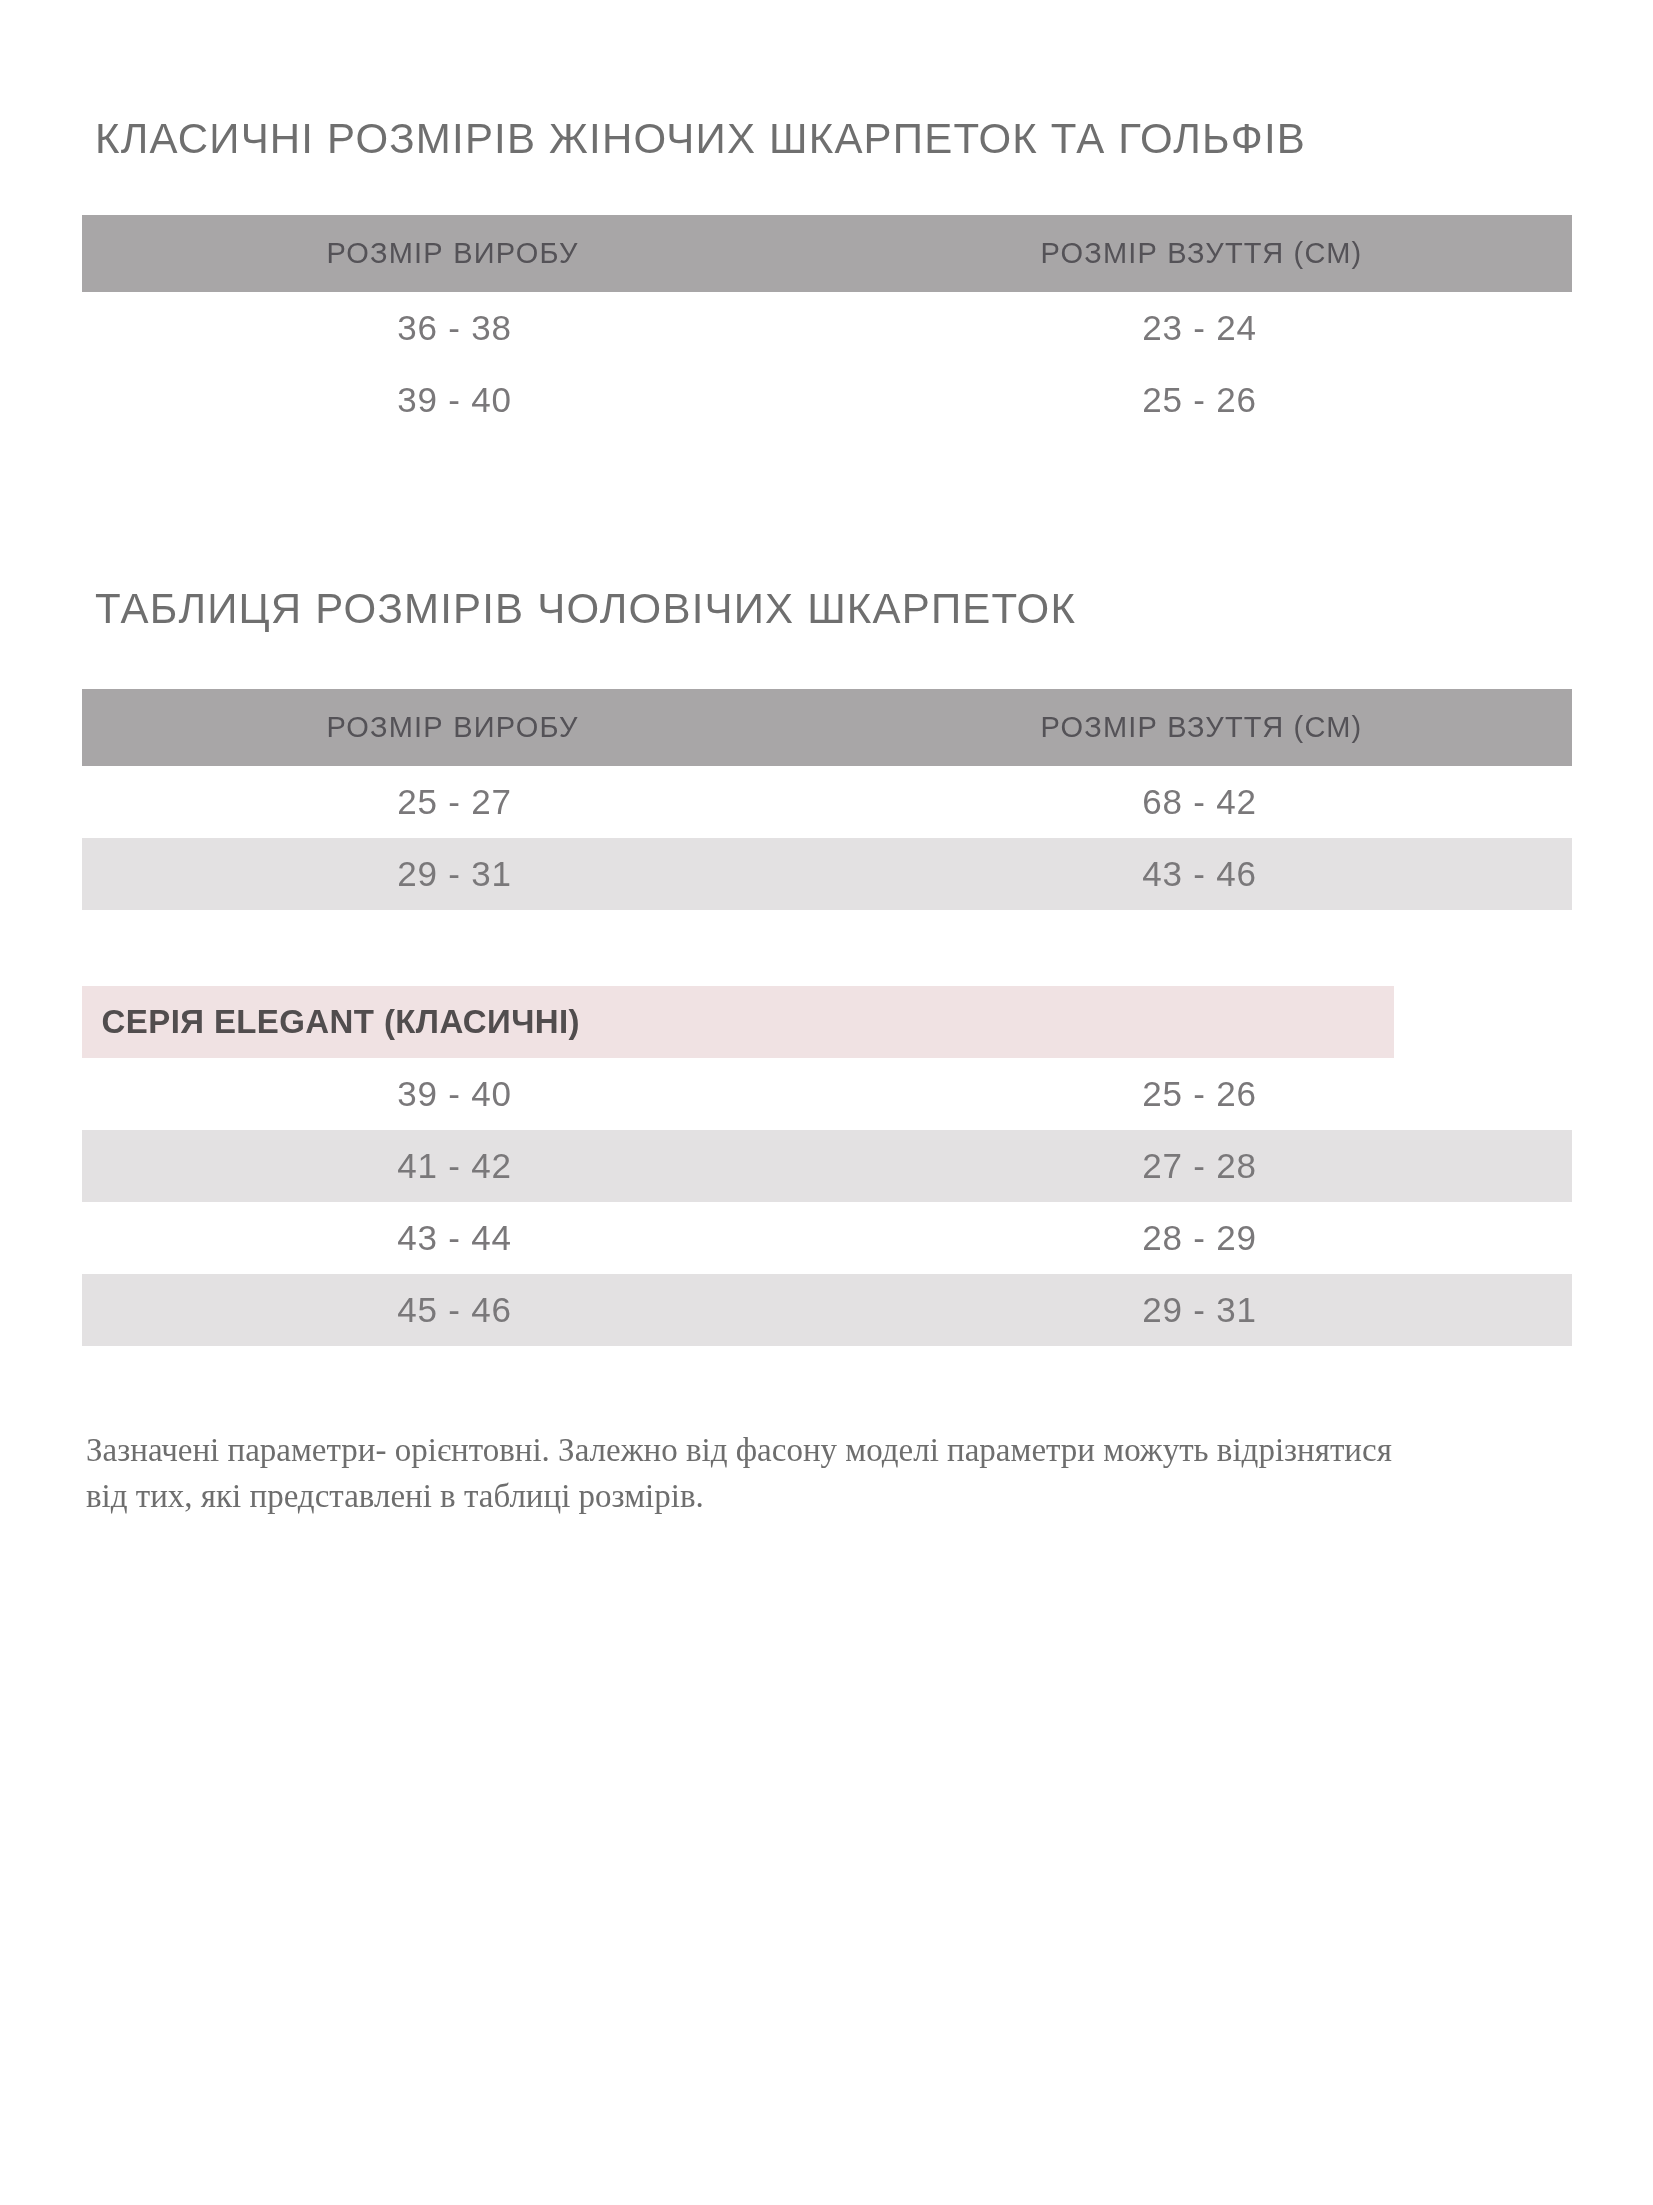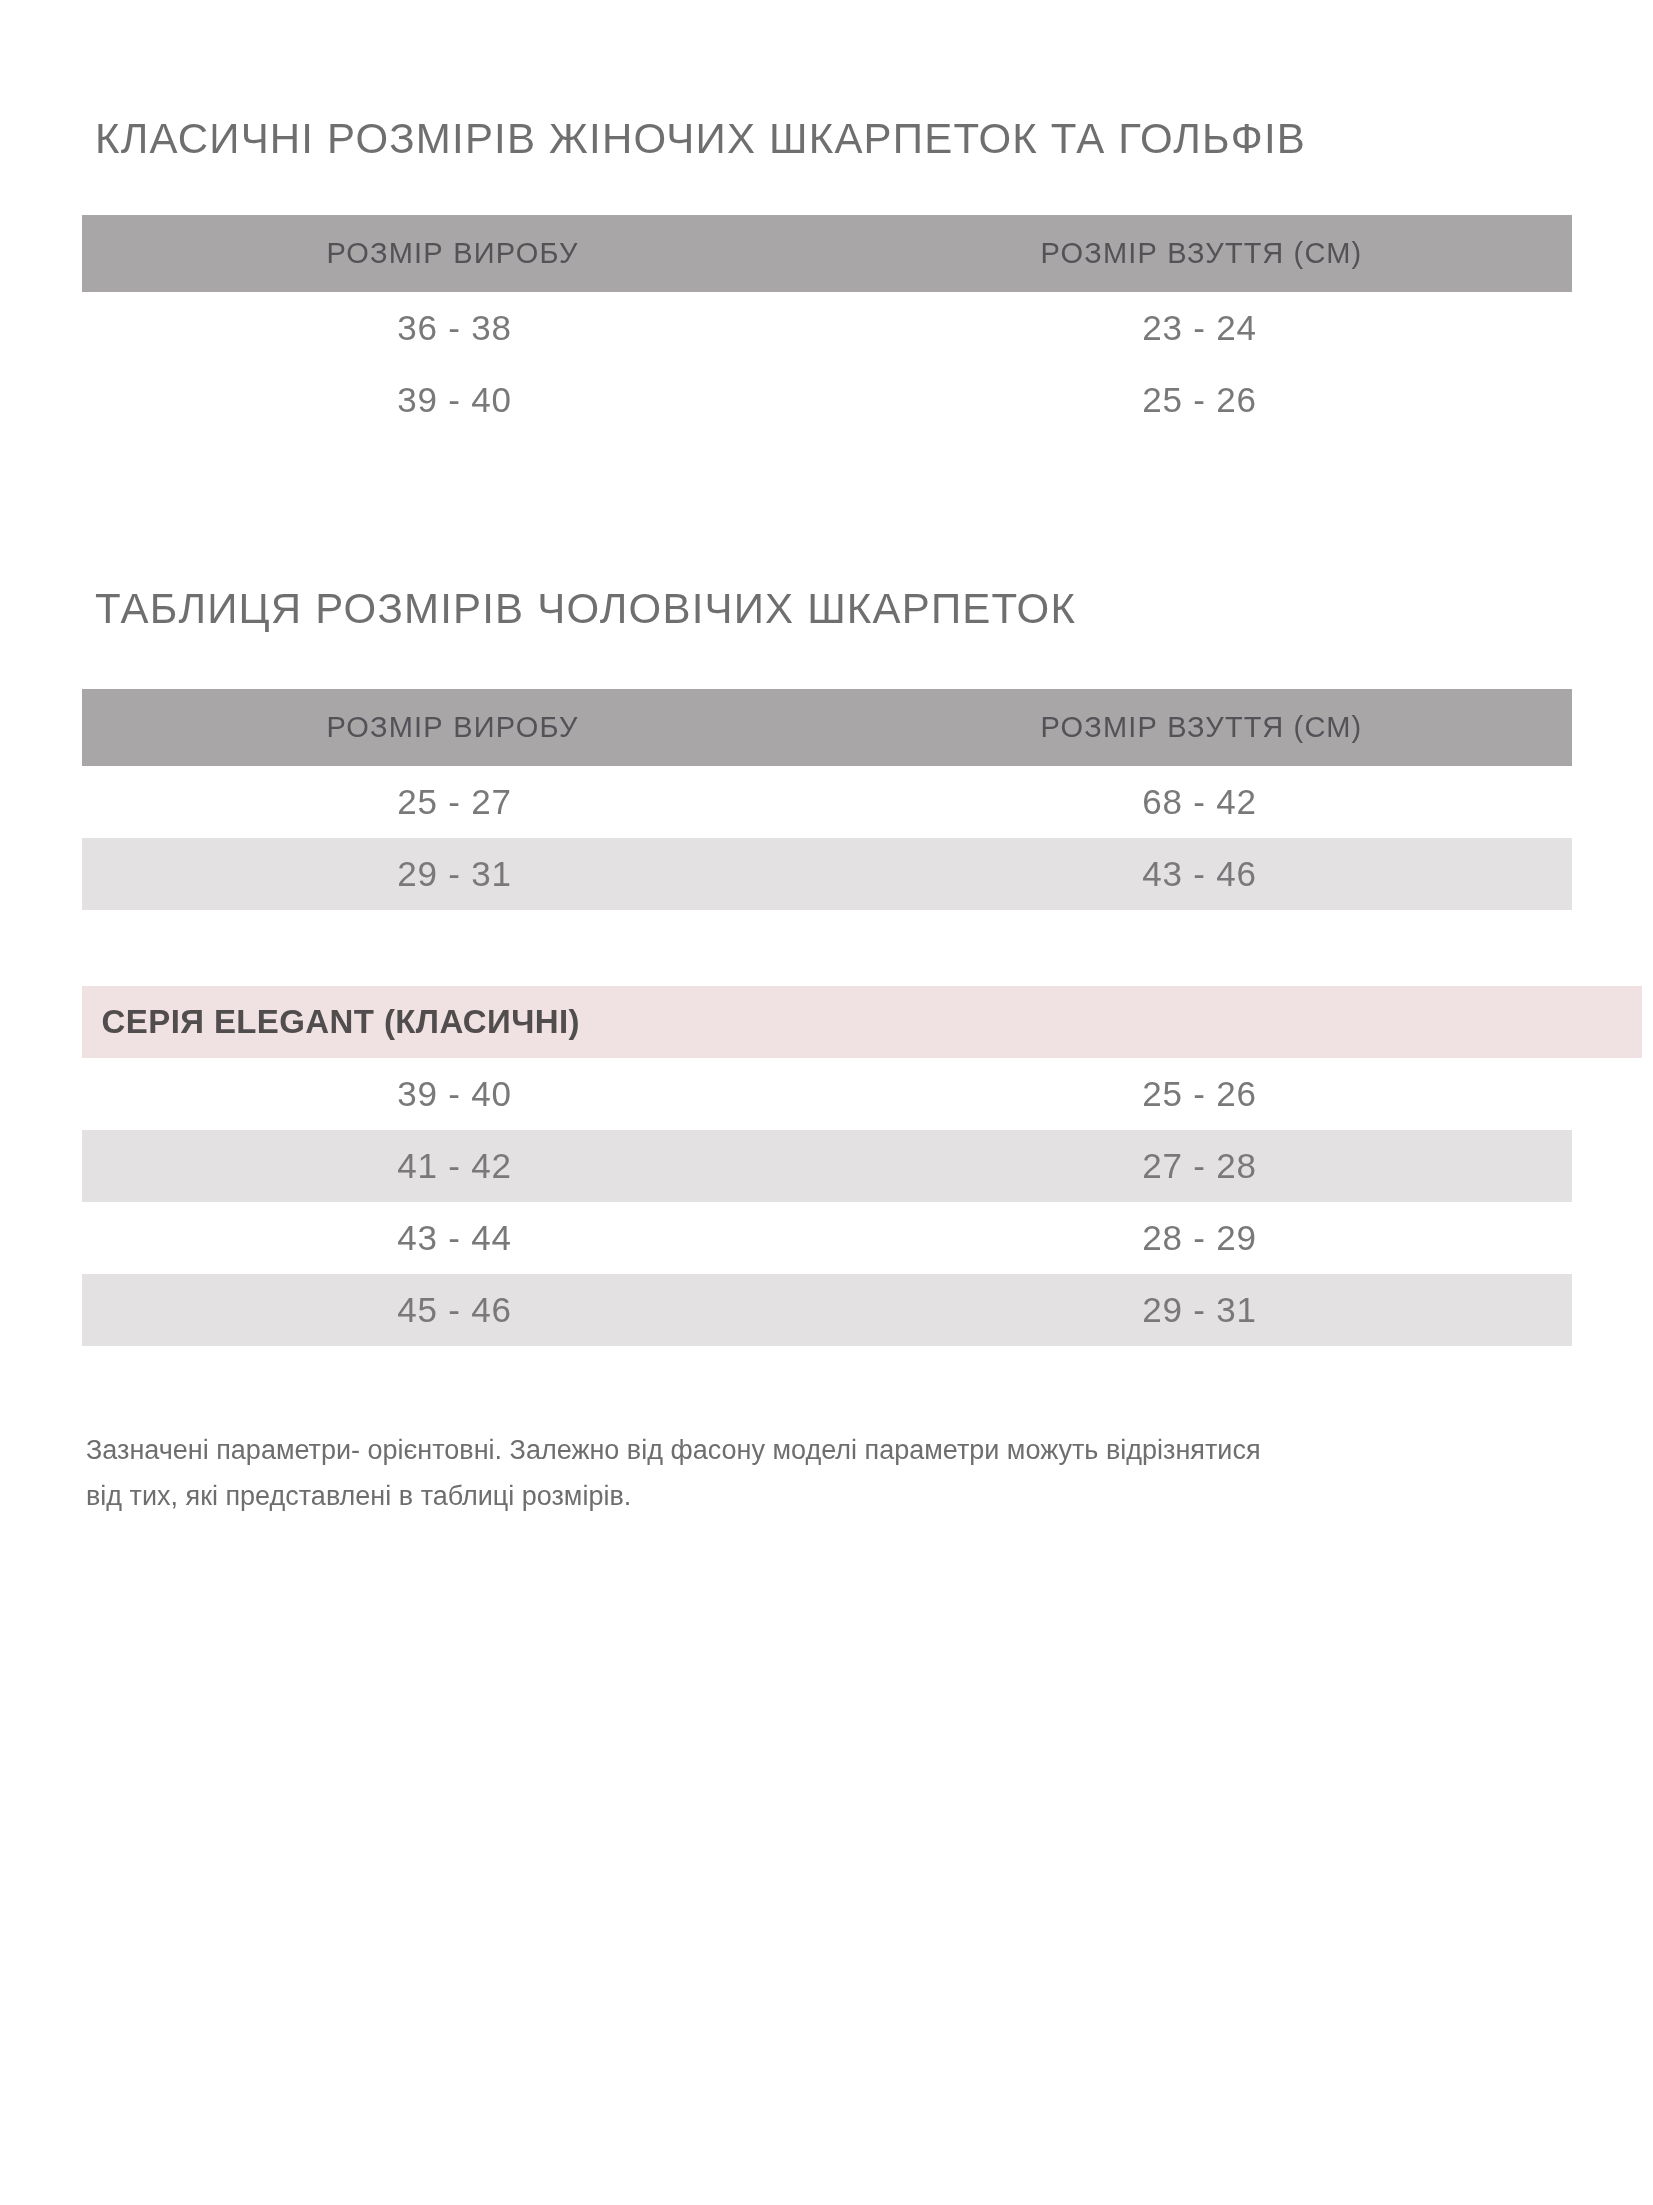--- a/index.html
+++ b/index.html
@@ -58,21 +58,21 @@
     align-items: center;
     justify-content: center;
     color: var(--cell-text, #7a787a);
     font-size: 35px;
     letter-spacing: 0.8px;
     white-space: nowrap;
   }
   .pink-band {
     position: absolute;
     left: 82px;
-    width: 1560px;
+    width: 1312px;
     top: 986px;
     height: 72px;
     background: var(--pink-bg, #f0e2e3);
     display: flex;
     align-items: center;
     box-sizing: border-box;
     padding-left: 19.6px;
   }
   .pink-band .band-label {
     color: var(--elegant-text, #514d4e);
@@ -80,22 +80,23 @@
     font-weight: 700;
     letter-spacing: 0.4px;
     white-space: nowrap;
   }
   .note {
     position: absolute;
     left: 86px;
     top: 1427px;
     width: 1519px;
     color: var(--note-text, #6e6e6e);
-    font-size: 27px;
+    font-size: 33px;
     line-height: 46px;
+    font-family: Liberation Serif, serif;
   }
   .note .note-line {
     display: block;
   }
 </style>
 </head>
 <body>
 
 <h1 class="section-title" style="top:87px;">КЛАСИЧНІ РОЗМІРІВ ЖІНОЧИХ ШКАРПЕТОК ТА ГОЛЬФІВ</h1>
 

